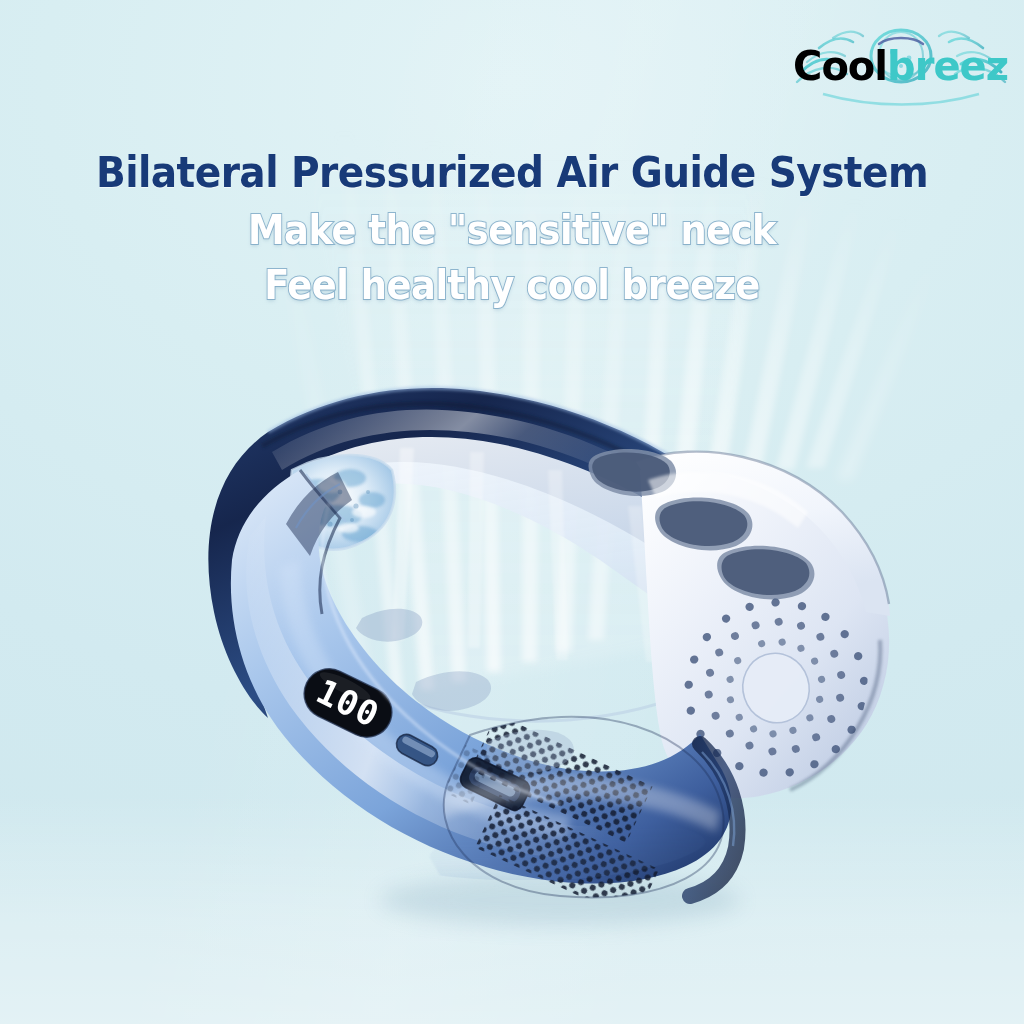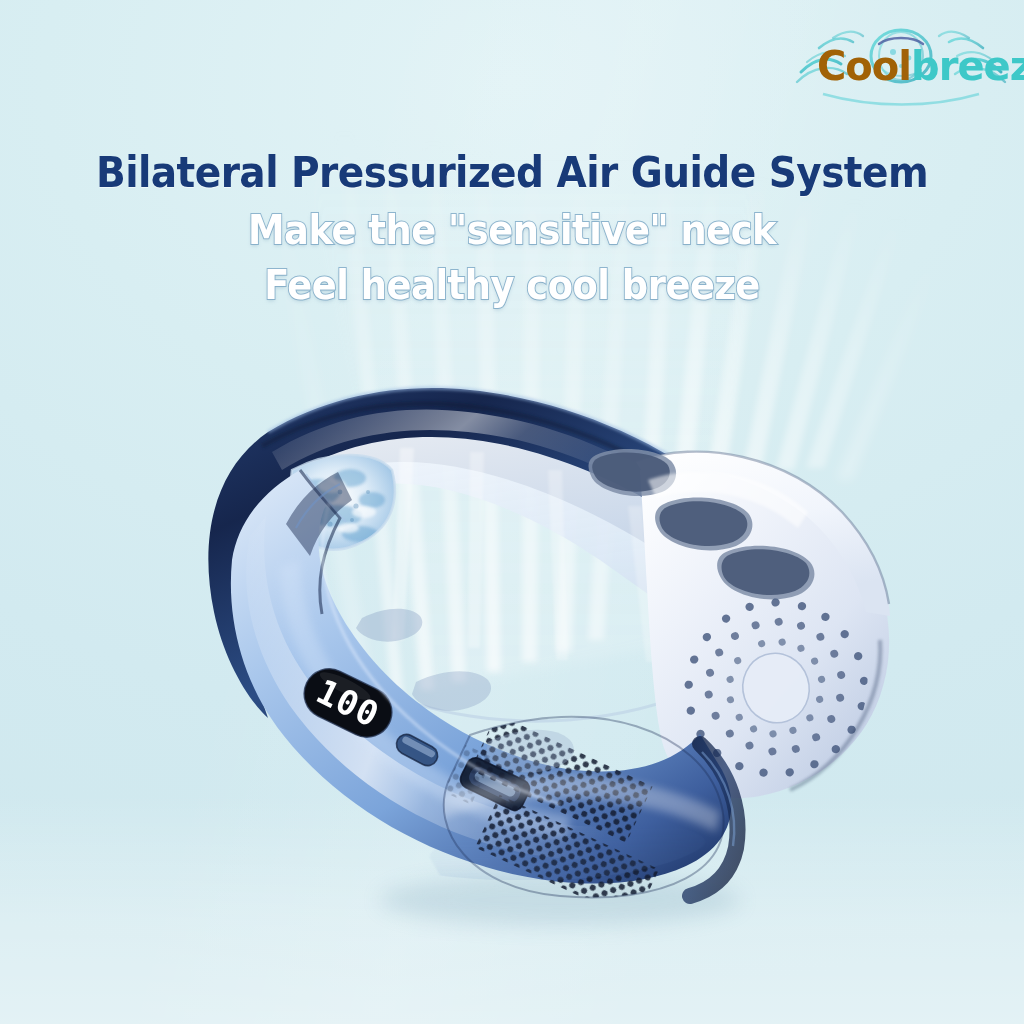--- a/index.html
+++ b/index.html
@@ -32,21 +32,21 @@
     position:absolute;left:793px;top:22px;width:215px;height:84px;
   }
   .logo-swirls{position:absolute;inset:0;}
   .logo-text{
     position:absolute;left:0;top:24px;width:215px;
     text-align:center;
     font-family:"DejaVu Sans", sans-serif;
     font-size:40px;font-weight:bold;letter-spacing:-1px;
     line-height:1;
   }
-  .logo-cool{color:#a16207;margin-left:24px;}
+  .logo-cool{color:#000000;}
   .logo-breez{color:#3ec8c8;margin-top:28px;}
 
   
   .headline{
     position:absolute;left:0;right:0;top:148px;
     text-align:center;
     font-family:"DejaVu Sans", sans-serif;
     font-weight:bold;
     font-size:42px;
     letter-spacing:-0.6px;

